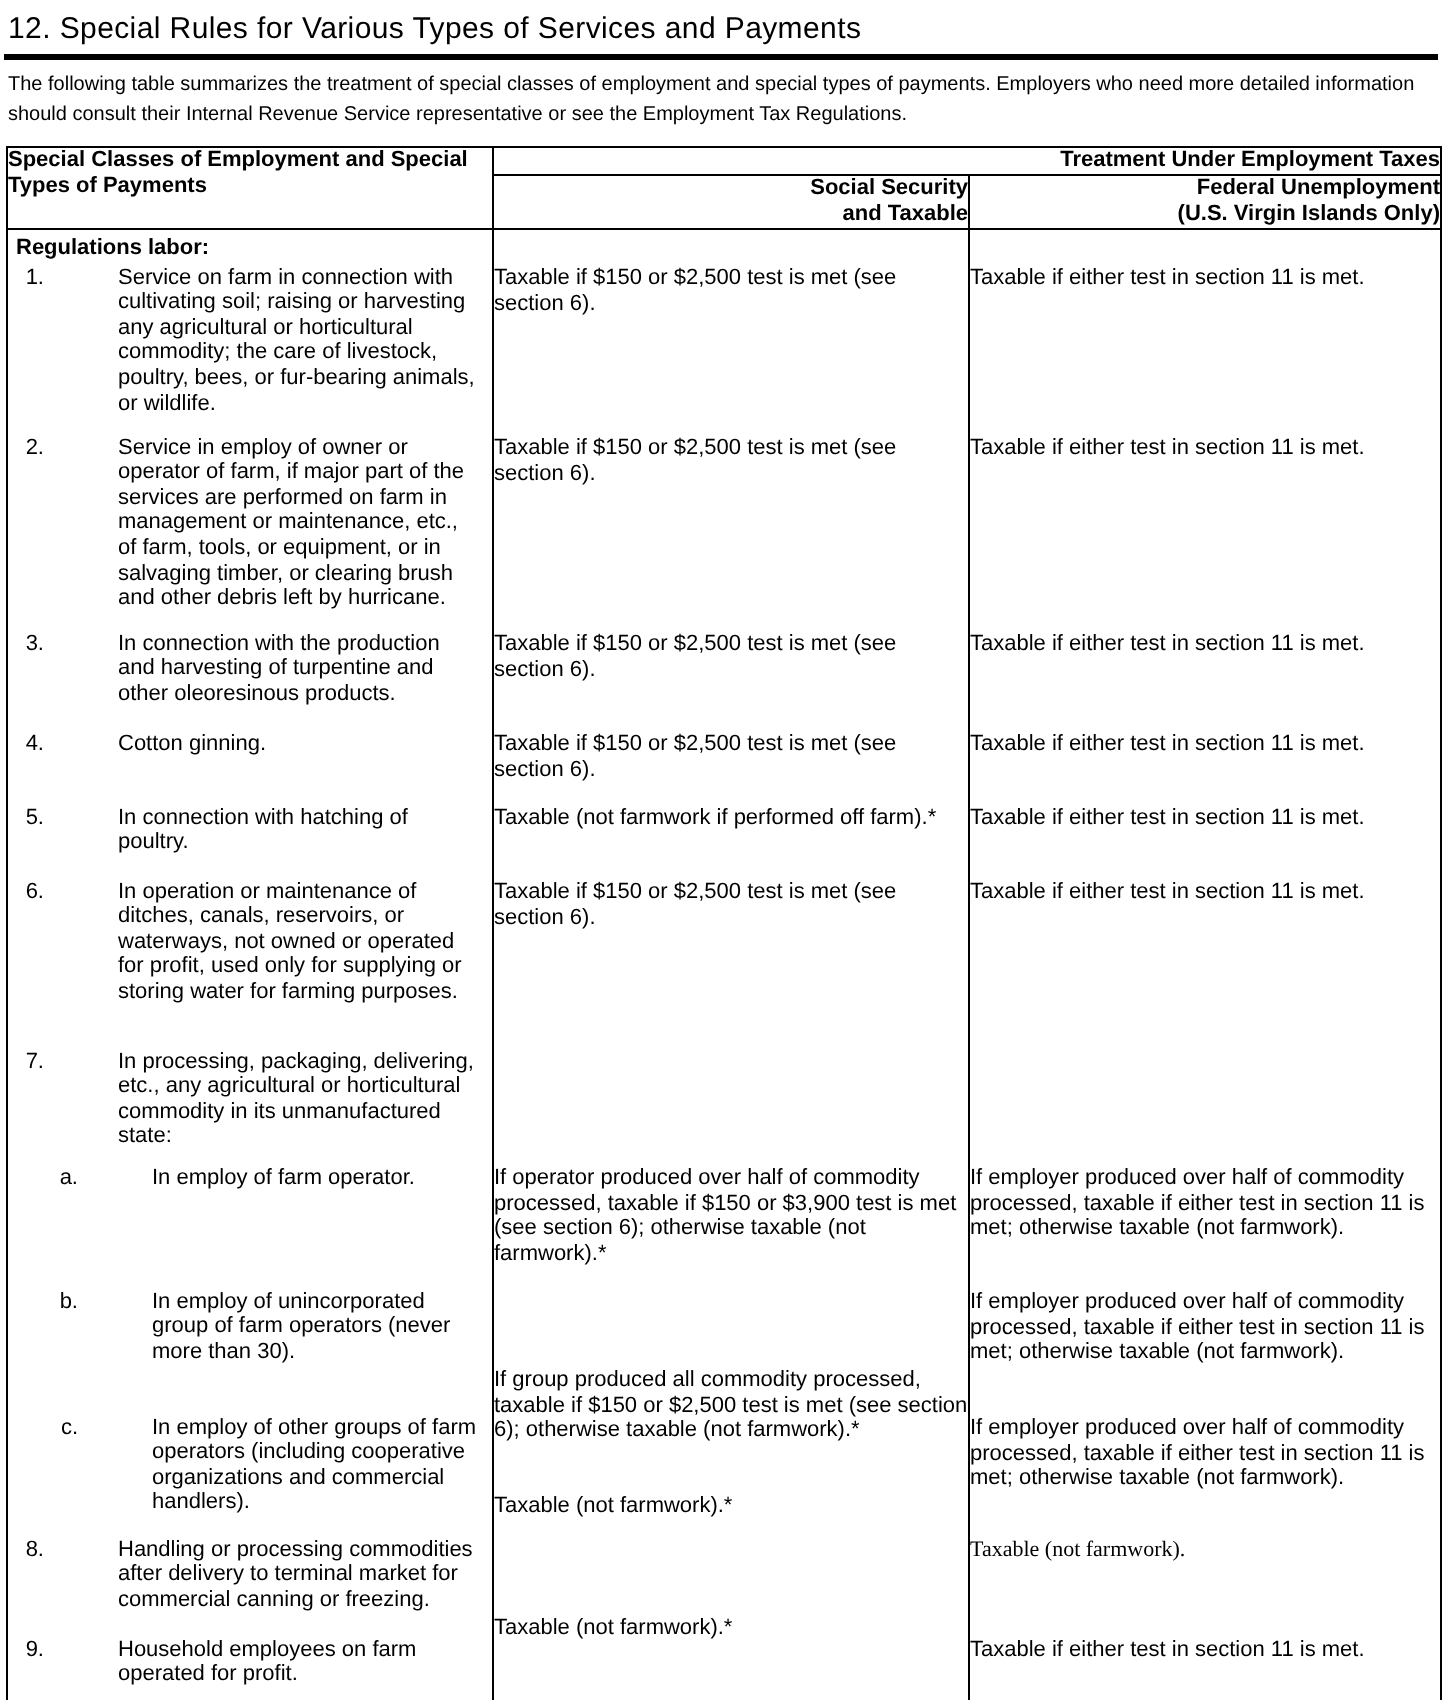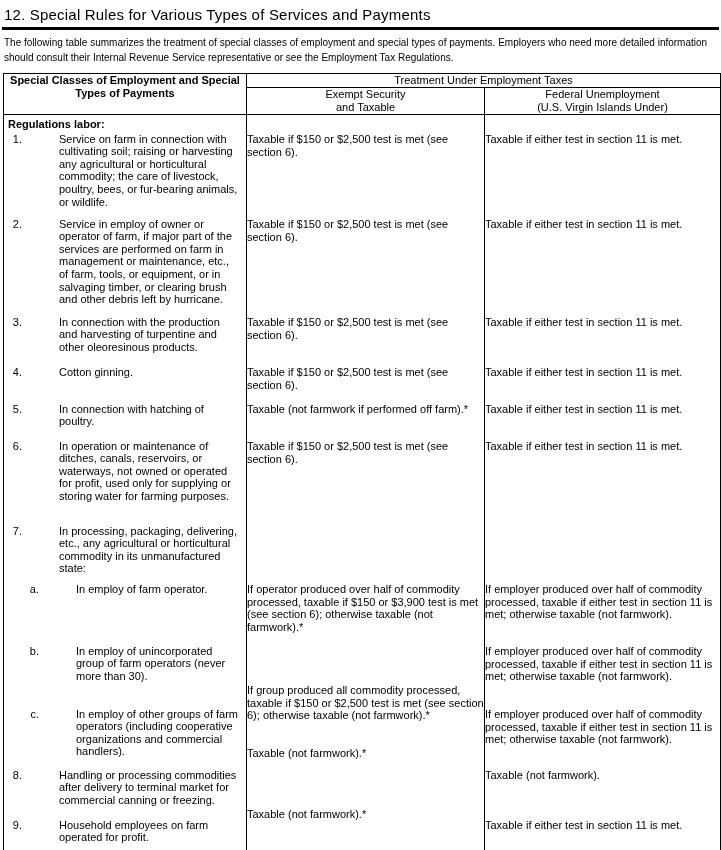--- a/index.html
+++ b/index.html
@@ -43,28 +43,28 @@
     width: 717px;
     margin-left: 1px;
     table-layout: fixed;
   }
   table.main th, table.main td {
     border: 1px solid #000;
     vertical-align: top;
     padding: 0;
   }
   .hdr-center {
-    text-align: center;
-    font-weight: normal;
+    text-align: right;
+    font-weight: bold;
     font-size: 11px;
     line-height: 13px;
     padding: 3px 4px;
   }
   .hdr-left-cell {
-    text-align: center;
+    text-align: left;
     font-weight: bold;
     font-size: 11px;
     line-height: 13px;
     padding: 4px 6px;
     vertical-align: middle;
   }
   .col-a { width: 243px; }
   .col-b { width: 238px; }
   .col-c { width: 236px; }
 
@@ -119,22 +119,22 @@
       <col class="col-a">
         <col class="col-b">
         <col class="col-c">
     </colgroup>
     <tbody>
       <tr>
         <td rowspan="2" class="hdr-left-cell">Special Classes of Employment and Special Types of Payments</td>
         <td colspan="2" class="hdr-center">Treatment Under Employment Taxes</td>
       </tr>
       <tr>
-        <td class="hdr-center"><span>Exempt Security</span><br><span>and Taxable</span></td>
-        <td class="hdr-center"><span>Federal Unemployment</span><br><span>(U.S. Virgin Islands Under)</span></td>
+        <td class="hdr-center"><span>Social Security</span><br><span>and Taxable</span></td>
+        <td class="hdr-center"><span>Federal Unemployment</span><br><span>(U.S. Virgin Islands Only)</span></td>
       </tr>
 
       <tr>
         <td class="body-cell" style="padding:0 0 6px 0;">
           <div class="section-label">Regulations labor:</div>
           <div style="padding:0 6px 0 4px;">
             <div class="row-item" style="height:76px;">
               <div class="num">1.</div>
               <div class="txt">Service on farm in connection with cultivating soil; raising or harvesting any agricultural or horticultural commodity; the care of livestock, poultry, bees, or fur-bearing animals, or wildlife.</div>
             </div>
@@ -208,21 +208,21 @@
           <div class="cellpara" style="height:76px;">Taxable if either test in section 11 is met.</div>
           <div class="cellpara" style="height:89px;">Taxable if either test in section 11 is met.</div>
           <div class="cellpara" style="height:41px;">Taxable if either test in section 11 is met.</div>
           <div class="cellpara" style="height:28px;">Taxable if either test in section 11 is met.</div>
           <div class="cellpara" style="height:28px;">Taxable if either test in section 11 is met.</div>
           <div class="cellpara" style="height:76px;">Taxable if either test in section 11 is met.</div>
           <div class="cellpara" style="height:49px;"></div>
           <div class="cellpara" style="height:53px;">If employer produced over half of commodity processed, taxable if either test in section 11 is met; otherwise taxable (not farmwork).</div>
           <div class="cellpara" style="height:54px;">If employer produced over half of commodity processed, taxable if either test in section 11 is met; otherwise taxable (not farmwork).</div>
           <div class="cellpara" style="height:52px;">If employer produced over half of commodity processed, taxable if either test in section 11 is met; otherwise taxable (not farmwork).</div>
-          <div class="cellpara" style="height:41px;">Taxable (not farmwork).</div>
+          <div class="cellpara" style="height:41px;font-family:Liberation Serif, serif;">Taxable (not farmwork).</div>
           <div class="cellpara" style="height:79px;">Taxable if either test in section 11 is met.</div>
 
         </td>
       </tr>
     </tbody>
   </table>
 
 </div>
 
 </body></html>

